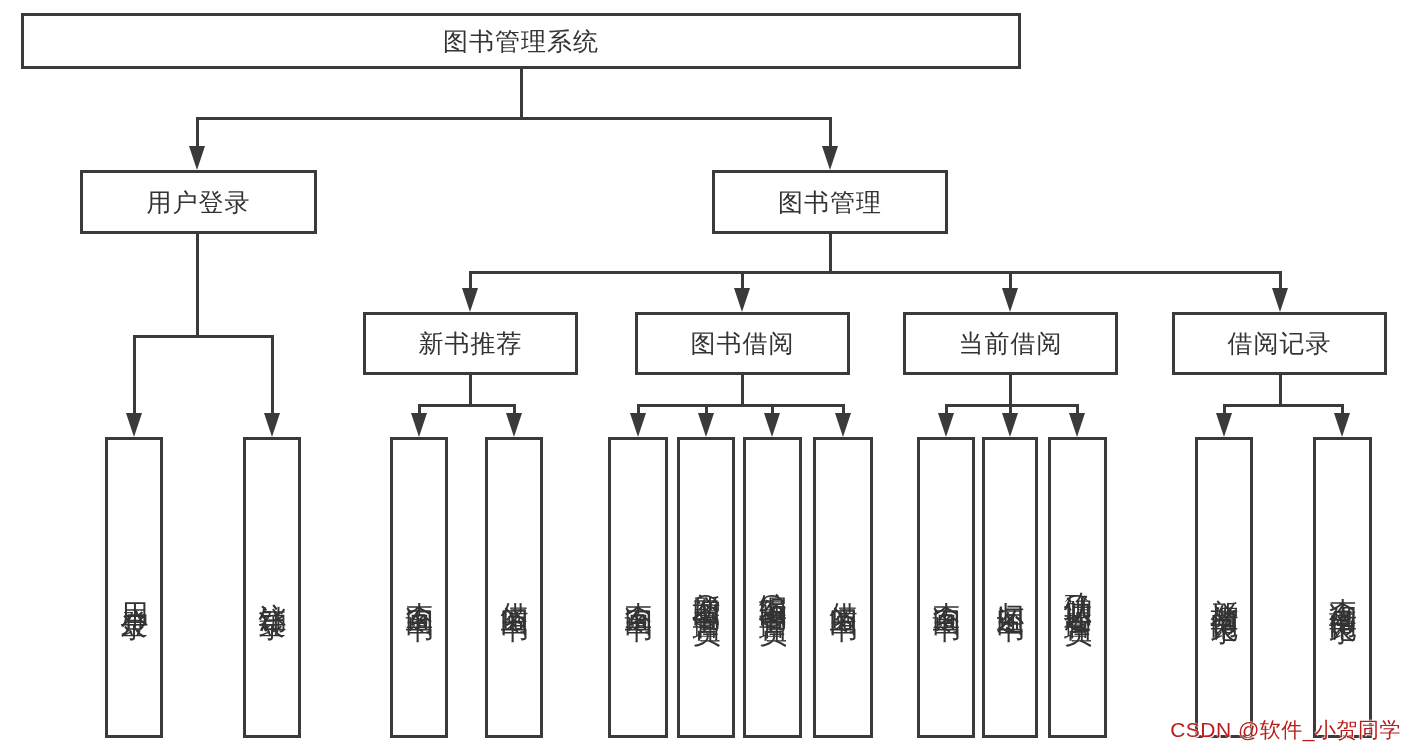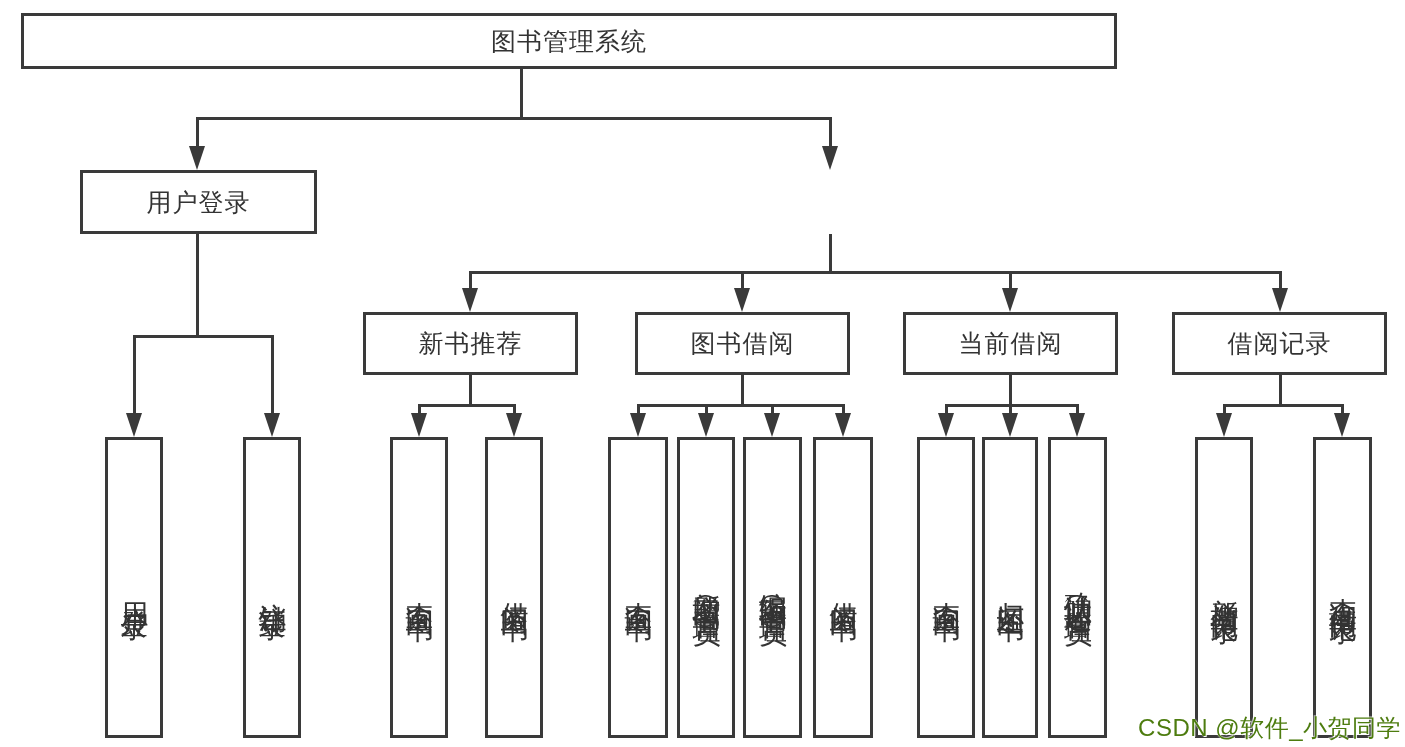--- a/index.html
+++ b/index.html
@@ -18,35 +18,38 @@
   }
   .hline{position:absolute;height:3px;background:#3a3a3a;}
   .vline{position:absolute;width:3px;background:#3a3a3a;}
   .arrow{
     position:absolute;width:0;height:0;
     border-left:8px solid transparent;border-right:8px solid transparent;
     border-top:24px solid #3a3a3a;
   }
   .watermark{
     position:absolute;right:4px;bottom:3px;z-index:10;
-    font-size:24px;color:#4d7c0f;letter-spacing:0.5px;white-space:nowrap;
+    font-size:21px;color:#b91c1c;letter-spacing:0.5px;white-space:nowrap;
     text-shadow:1px 1px 0 rgba(255,255,255,0.95),-1px -1px 0 rgba(255,255,255,0.55),0 0 2px rgba(255,255,255,0.8);
   }
 </style>
 </head>
 <body>
 
 <div class="page">
 
-  <div class="box" style="left:21px;top:13px;width:1096px;height:56px">
+  <div class="box" style="left:21px;top:13px;width:1000px;height:56px">
     <span class="lbl">图书管理系统</span>
   </div>
 
   <div class="box" style="left:80px;top:170px;width:237px;height:64px">
     <span class="lbl">用户登录</span>
+  </div>
+  <div class="box" style="left:712px;top:170px;width:236px;height:64px">
+    <span class="lbl">图书管理</span>
   </div>
 
   <div class="box" style="left:363px;top:312px;width:215px;height:63px">
     <span class="lbl">新书推荐</span>
   </div>
   <div class="box" style="left:635px;top:312px;width:215px;height:63px">
     <span class="lbl">图书借阅</span>
   </div>
   <div class="box" style="left:1172px;top:312px;width:215px;height:63px">
     <span class="lbl">借阅记录</span>

